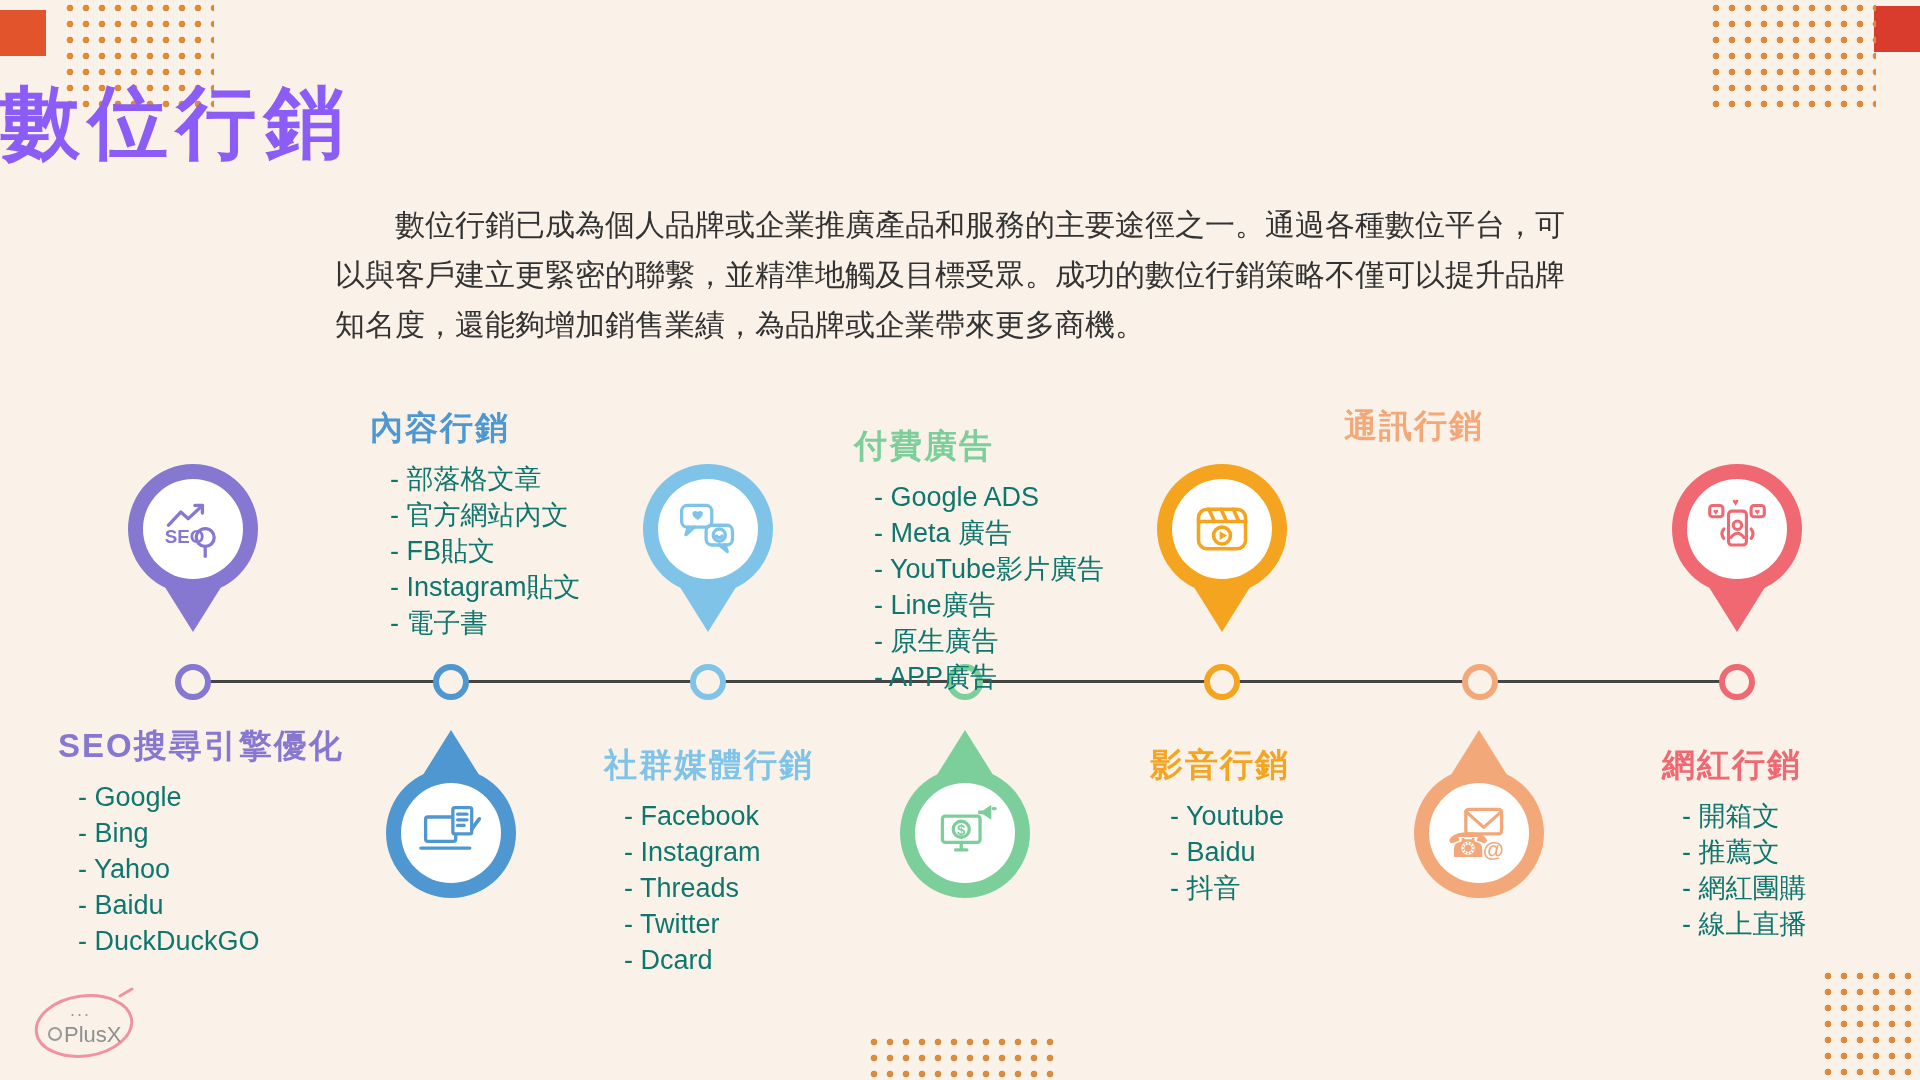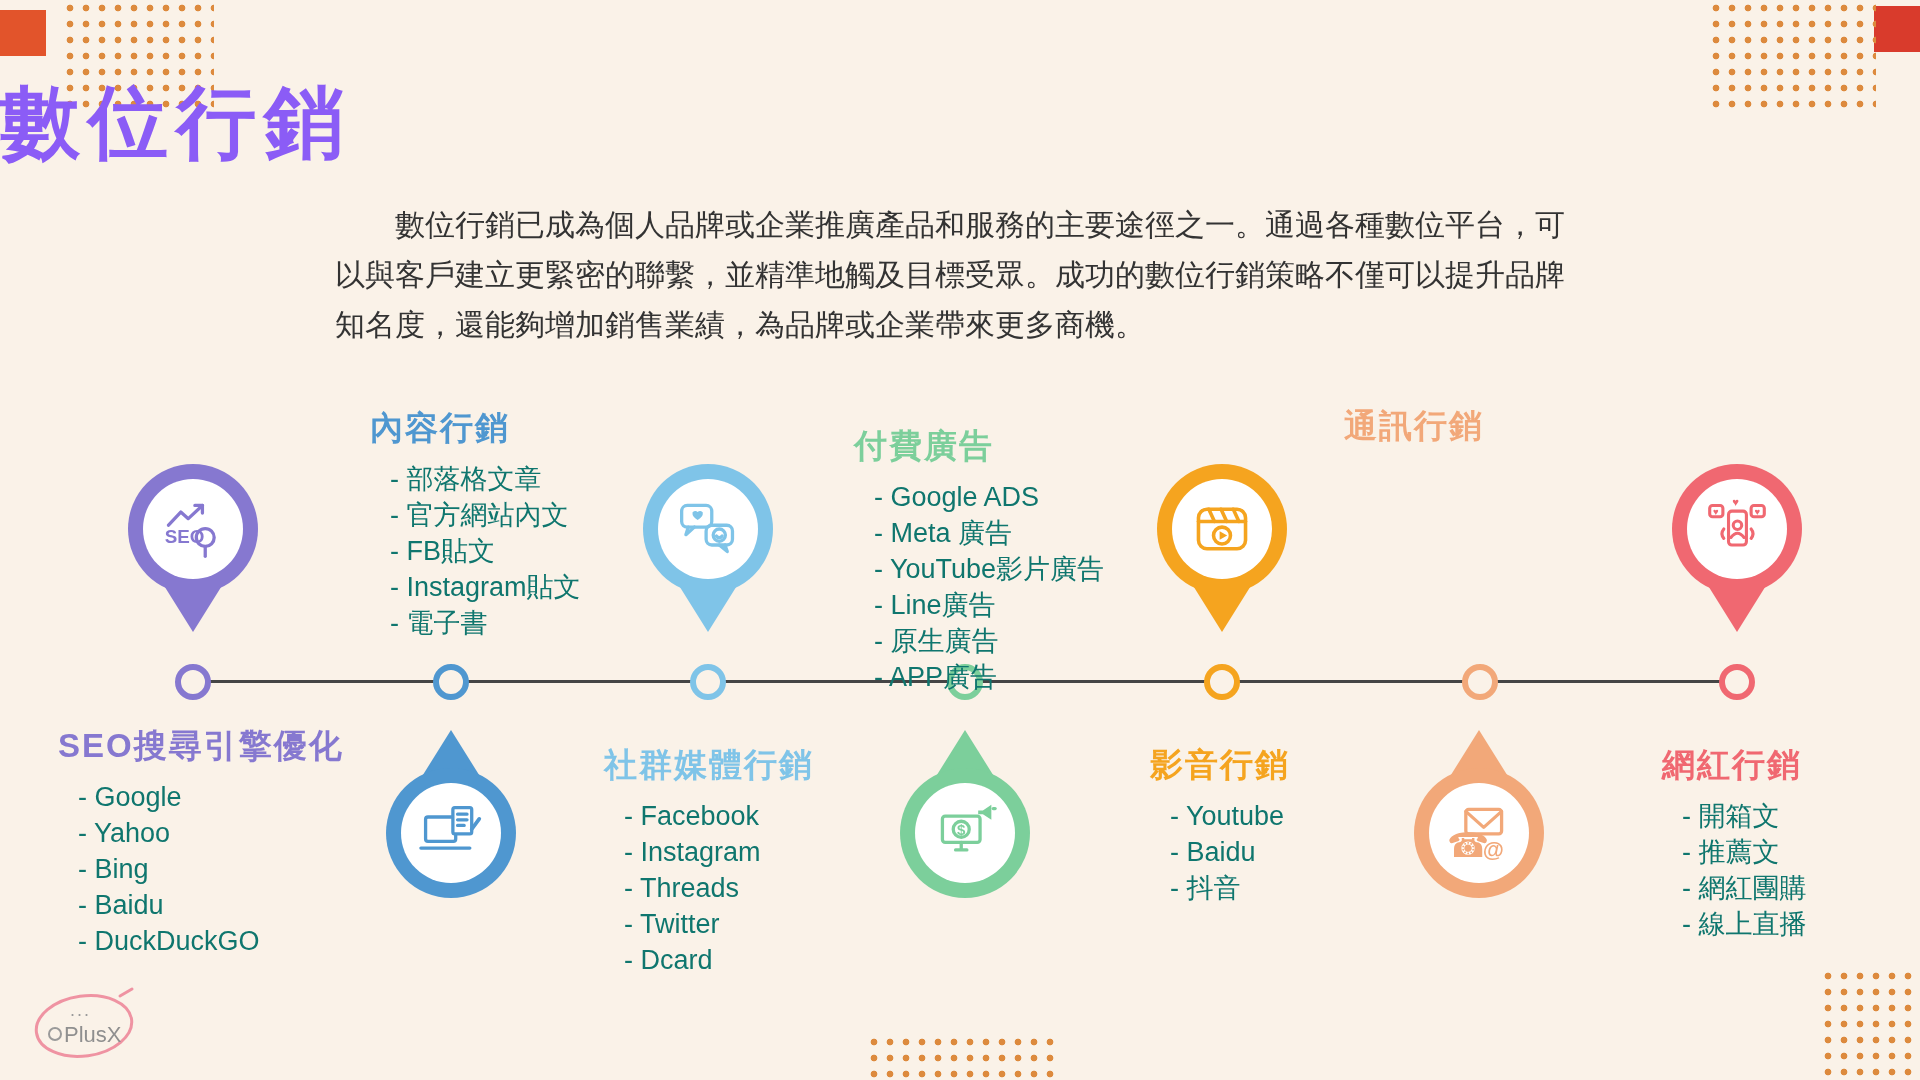--- a/index.html
+++ b/index.html
@@ -181,22 +181,22 @@
       </svg>
     </div>
       </div>
     <div class="tail"></div>
   </div>
 
   <div class="label" style="left: 58px; top: 724px; --c: #8678d0;">
     <div class="cat-title">SEO搜尋引擎優化</div>
     <ul class="cat-items">
       <li>- Google</li>
+      <li>- Bing</li>
       <li>- Yahoo</li>
-      <li>- Bing</li>
       <li>- Baidu</li>
       <li>- DuckDuckGO</li>
     </ul>
   </div>
 
   <div class="label" style="left: 370px; top: 406px; --c: #4f97d0;">
     <div class="cat-title">內容行銷</div>
     <ul class="cat-items">
       <li>- 部落格文章</li>
       <li>- 官方網站內文</li>

